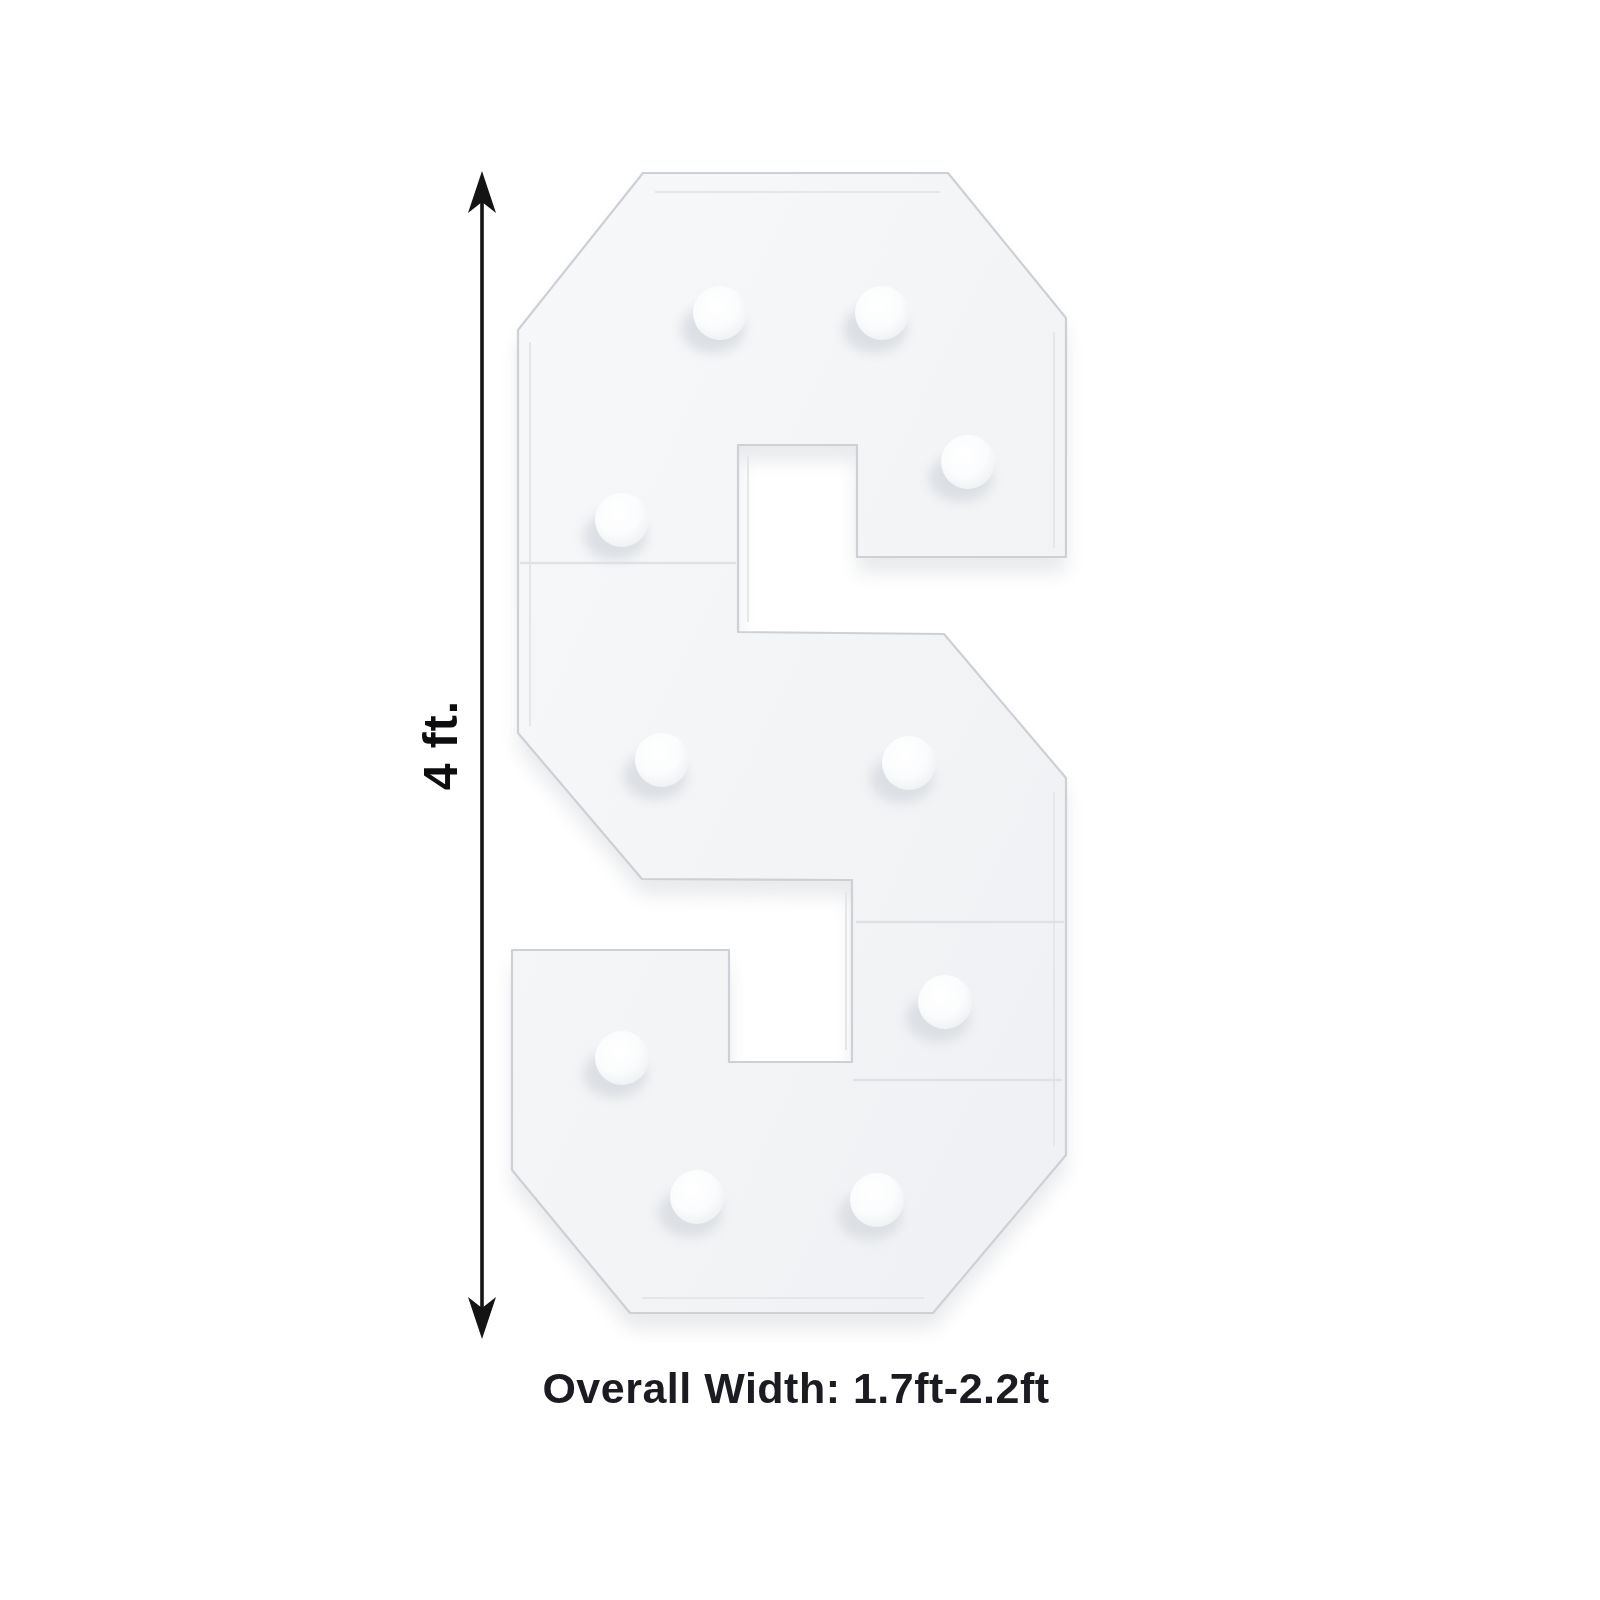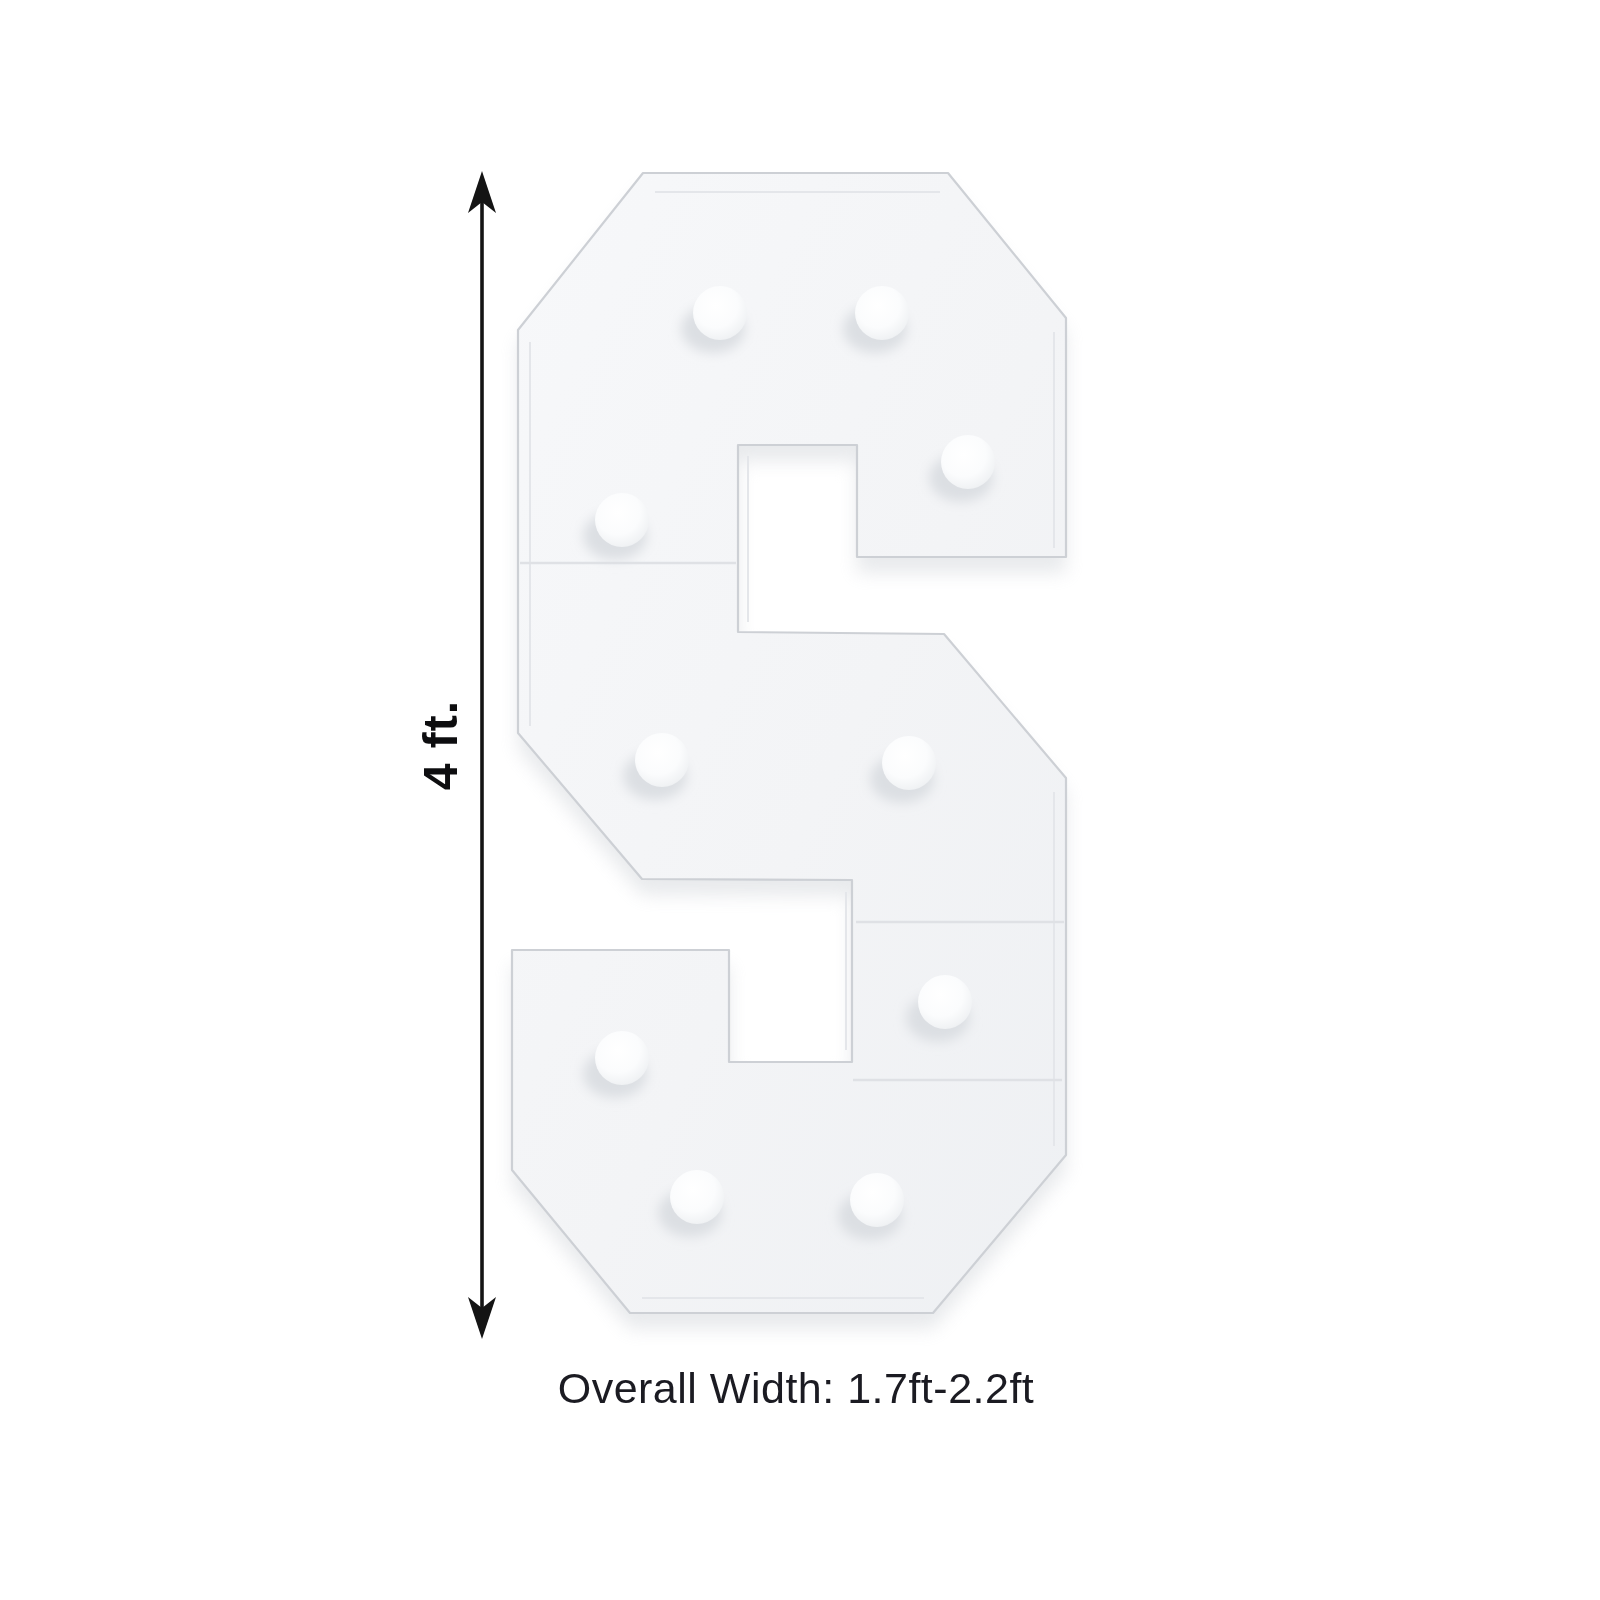--- a/index.html
+++ b/index.html
@@ -22,21 +22,21 @@
     letter-spacing:1px;
     color:#0d0d0f;
     white-space:nowrap;
   }
   .width-caption{
     position:absolute;
     left:396px;top:1364px;
     width:800px;
     text-align:center;
     font-size:43px;
-    font-weight:400;
+    font-weight:700;
     letter-spacing:0.5px;
     color:#1b1b22;
     white-space:nowrap;
   }
 </style>
 </head>
 <body>
 
 <div class="stage">
 

